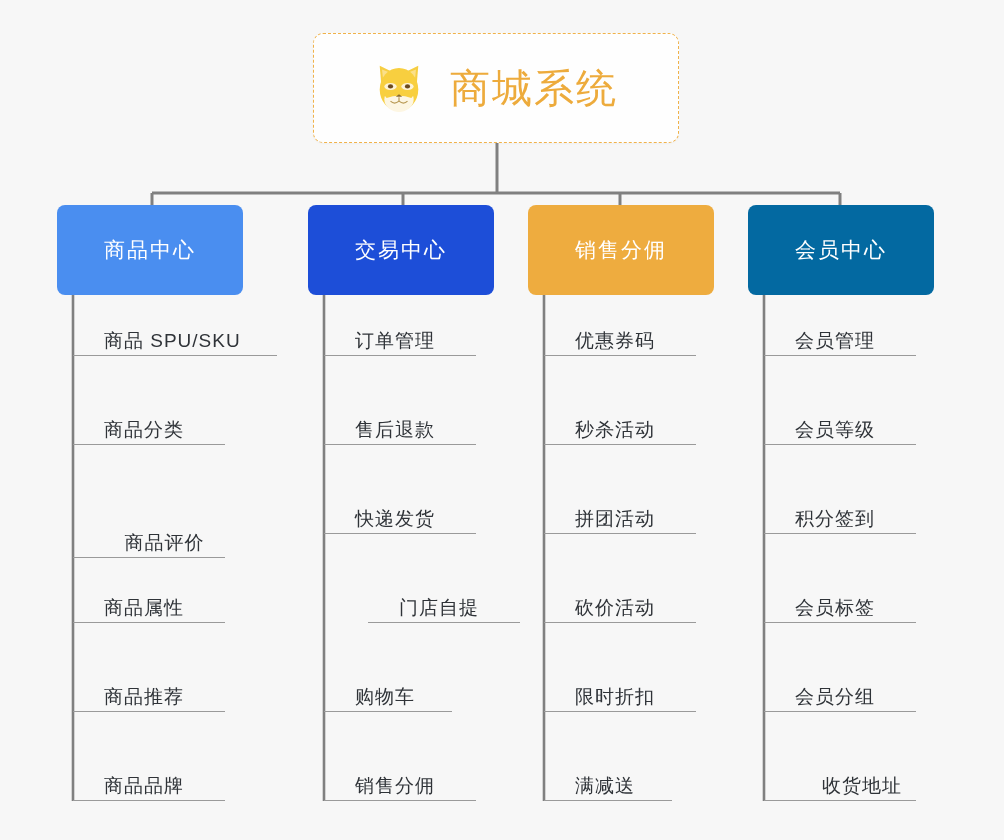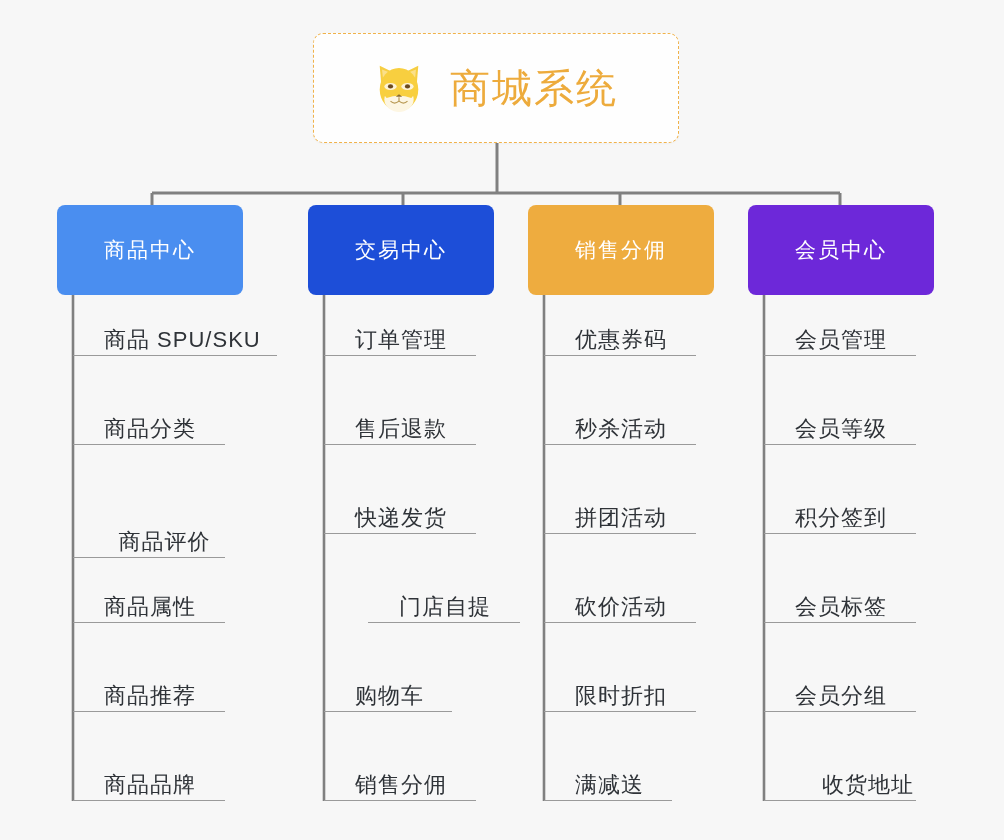--- a/index.html
+++ b/index.html
@@ -54,21 +54,21 @@
 
   
   .leaf{
     position:absolute;
     height:44px;
     box-sizing:border-box;
     border-bottom:1.6px solid #9a9a9a;
     display:flex;align-items:flex-end;
   }
   .leaf-label{
-    font-size:22px;
+    font-size:19px;
     color:#2f3338;
     letter-spacing:1px;
     white-space:nowrap;
     padding-left:31px;
     padding-bottom:3px;
     line-height:1.1;
   }
 </style>
 </head>
 <body>
@@ -171,21 +171,21 @@
       </div>
       <div class="leaf" style="left: 544px; top: 579px; width: 152px;">
         <span class="leaf-label">砍价活动</span>
       </div>
       <div class="leaf" style="left: 544px; top: 668px; width: 152px;">
         <span class="leaf-label">限时折扣</span>
       </div>
       <div class="leaf" style="left: 544px; top: 757px; width: 128px;">
         <span class="leaf-label">满减送</span>
       </div>
-      <div class="cat-box" style="left: 748px; top: 205px; width: 186px; background: #6d28d9;">
+      <div class="cat-box" style="left: 748px; top: 205px; width: 186px; background: #0369a1;">
         <span>会员中心</span>
       </div>
       <div class="leaf" style="left: 764px; top: 312px; width: 152px;">
         <span class="leaf-label">会员管理</span>
       </div>
       <div class="leaf" style="left: 764px; top: 401px; width: 152px; font-family: Liberation Serif, serif;">
         <span class="leaf-label">会员等级</span>
       </div>
       <div class="leaf" style="left: 764px; top: 490px; width: 152px;">
         <span class="leaf-label">积分签到</span>

